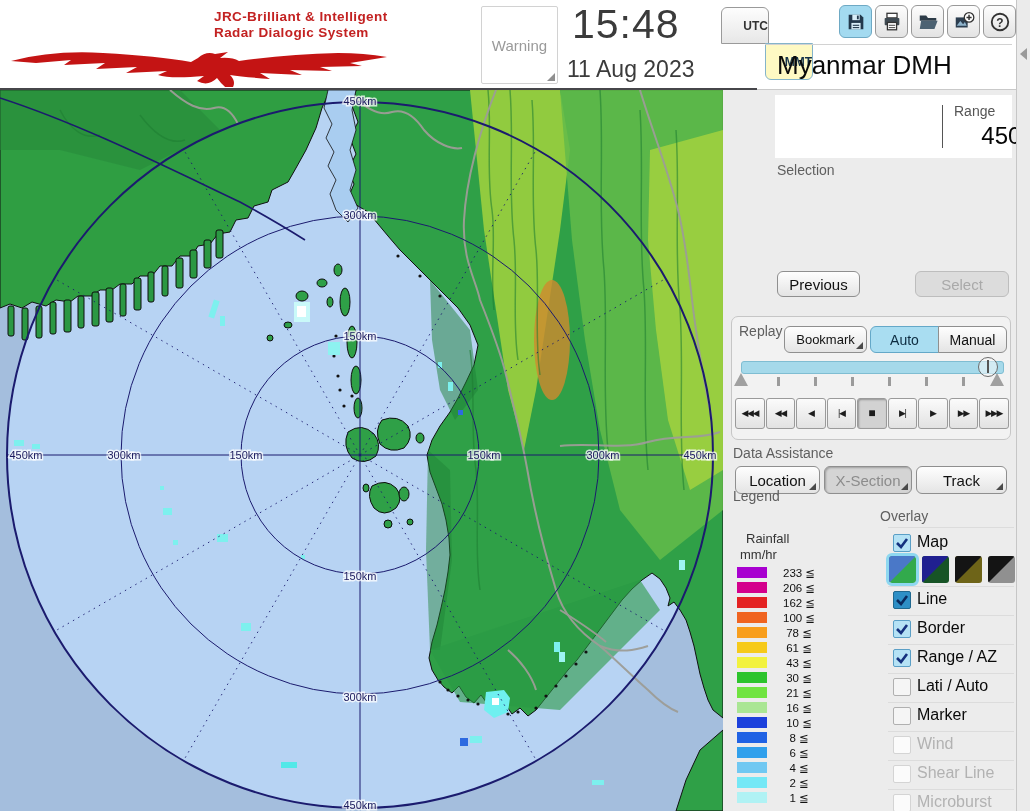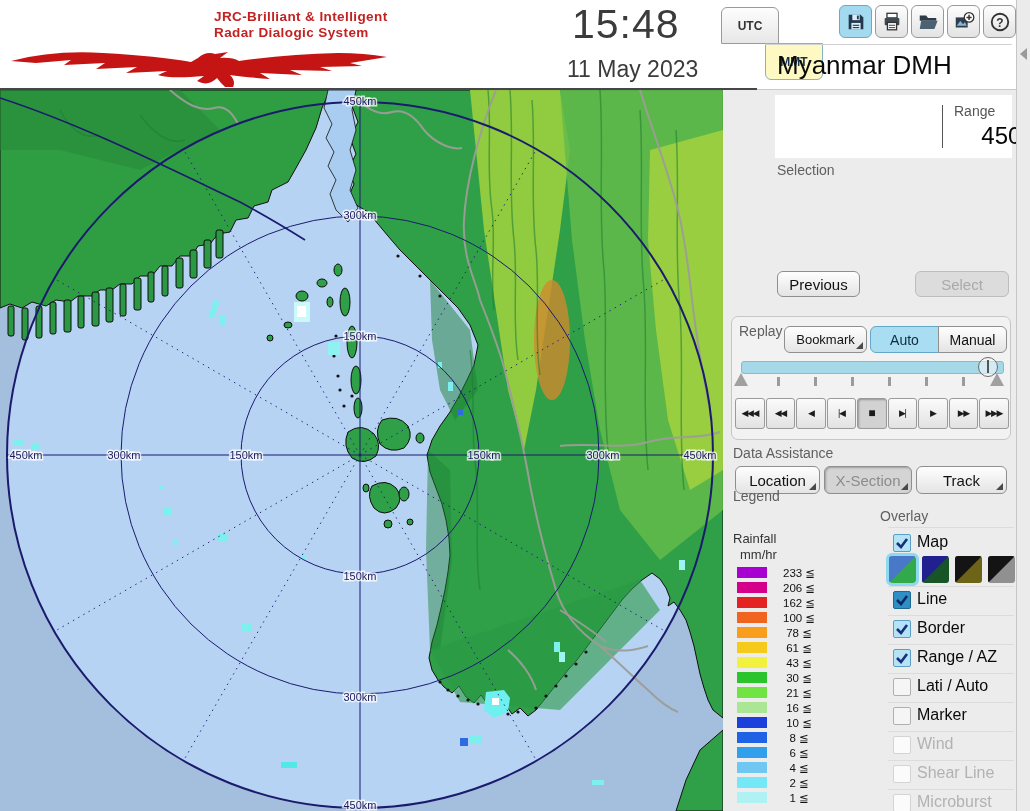--- a/index.html
+++ b/index.html
@@ -22,22 +22,22 @@
 
   .warn { position:absolute; left:481px; top:6px; width:77px; height:78px; background:#fff;
           border:1px solid #d2d2d2; border-radius:2px; color:#9a9a9a; font-size:15px; }
   .warn .grip { position:absolute; right:2px; bottom:2px; width:0; height:0;
                 border-left:8px solid transparent; border-bottom:8px solid #8f8f8f; }
 
   .time { position:absolute; left:572px; top:1px; font-size:41px; color:#3b3b3b; letter-spacing:1px;}
   .date { position:absolute; left:567px; top:56px; font-size:23px; color:#3b3b3b; }
 
   .tzstack { position:absolute; left:721px; top:7px; width:36px; }
-  .tz { display:block; width:58px; height:37px; font-size:12px; font-weight:bold; color:#333;
-        border:1px solid #9a9a9a; background:linear-gradient(#fdfdfd,#e7e7e7); }
+  .tz { display:block; width:48px; height:37px; font-size:12px; font-weight:bold; color:#333;
+        border:1px solid #9a9a9a; background:linear-gradient(#fdfdfd,#e7e7e7);text-align:right; }
   .tz.utc { border-radius:6px 6px 0 0; }
   .tz.mmt { border-radius:0 0 6px 6px; margin-top:-1px; background:#fef9c3; border-color:#84b4ca; color:#15324a;margin-left:44px;}
 
   .toolbar { position:absolute; left:839px; top:5px; display:flex; gap:3px; }
   .tbtn { width:33px; height:33px; border:1px solid #999; border-radius:6px;
           background:linear-gradient(#fdfdfd,#e3e3e3); display:flex; align-items:center; justify-content:center;}
   .tbtn.sel { background:#a3daf0; border-color:#6ea9c4; }
 
   .station { position:absolute; left:777px; top:50px; font-size:26px; color:#0a0a0a; }
   .tb-sep { position:absolute; left:765px; top:44px; width:247px; height:1px; background:#d2d2d2; }
@@ -119,21 +119,21 @@
           color:#1c1c1c; text-align:center; line-height:29px; overflow:hidden;}
   .pbtn.stop { background:#d2d2d2; box-shadow:inset 1px 1px 2px rgba(0,0,0,.3); font-size:12px; letter-spacing:0;}
 
   .da-label { left:10px; top:355px; }
   .loc-btn { left:12px; top:376px; width:85px; height:28px; }
   .xsec-btn { left:101px; top:376px; width:88px; height:28px; }
   .track-btn { left:193px; top:376px; width:91px; height:28px; }
 
   .legend-label { left:10px; top:398px; }
   .overlay-label { left:157px; top:418px; }
-  .rainfall1 { position:absolute; left:10px; top:441px; font-size:13px; color:#333; }
+  .rainfall1 { position:absolute; left:23px; top:441px; font-size:13px; color:#333; }
   .rainfall2 { position:absolute; left:17px; top:457px; font-size:13px; color:#333; }
   .lrow { position:absolute; left:14px; width:120px; height:14px; }
   .lsw { position:absolute; left:0; top:1px; width:30px; height:11px; }
   .lval { position:absolute; left:32px; top:0px; width:60px; text-align:center; font-size:11.5px; color:#111; }
 
   .orow { position:absolute; left:165px; width:126px; height:22px; }
   .osep { position:absolute; left:165px; width:126px; height:1px; background:#dcdcdc; }
   .cb { position:absolute; left:5px; top:1px; width:18px; height:18px; border:1px solid #b0b0b0;
         background:#f5f5f5; border-radius:2px; }
   .cb.checked { background:#b5e2f5; border-color:#5b9fc6; }
@@ -153,23 +153,27 @@
 
   <header>
     <div class="tagline">
       <div>JRC-Brilliant &amp; Intelligent</div>
       <div>Radar  Dialogic  System</div>
     </div>
     <svg class="eagle" width="382" height="40" viewBox="0 0 382 40">
       <path fill="#c41414" d="M3,14 Q45,3 95,6 Q150,9 183,15 L190,11 Q198,4 207,7 L220,5 L212,11 Q224,10 231,14 Q280,7 330,6 Q356,6 379,10 L342,16 L354,19 L312,20 L324,24 L282,23 L294,28 L252,26 L262,32 Q236,30 222,28 Q230,36 222,44 Q214,38 209,31 Q200,40 189,34 L196,29 Q162,32 150,28 L159,24 L118,26 L129,20 L88,22 L97,16 L56,18 L63,13 L28,16 Z"></path>
     </svg>
 
+    <button class="warn">
+      <span>Warning</span>
+      <i class="grip"></i>
+    </button>
 
     <div class="time">15:48</div>
-    <div class="date">11 May 2023</div>
+    <div class="date">11 Aug 2023</div>
 
     <div class="tzstack">
       <button class="tz utc">UTC</button>
       <button class="tz mmt">MMT</button>
     </div>
 
     <div class="toolbar">
       <button class="tbtn sel">
         <svg width="22" height="22" viewBox="0 0 24 24">
             <path d="M4,4 h13 l3,3 v13 h-16 z" fill="#22384c"></path>

